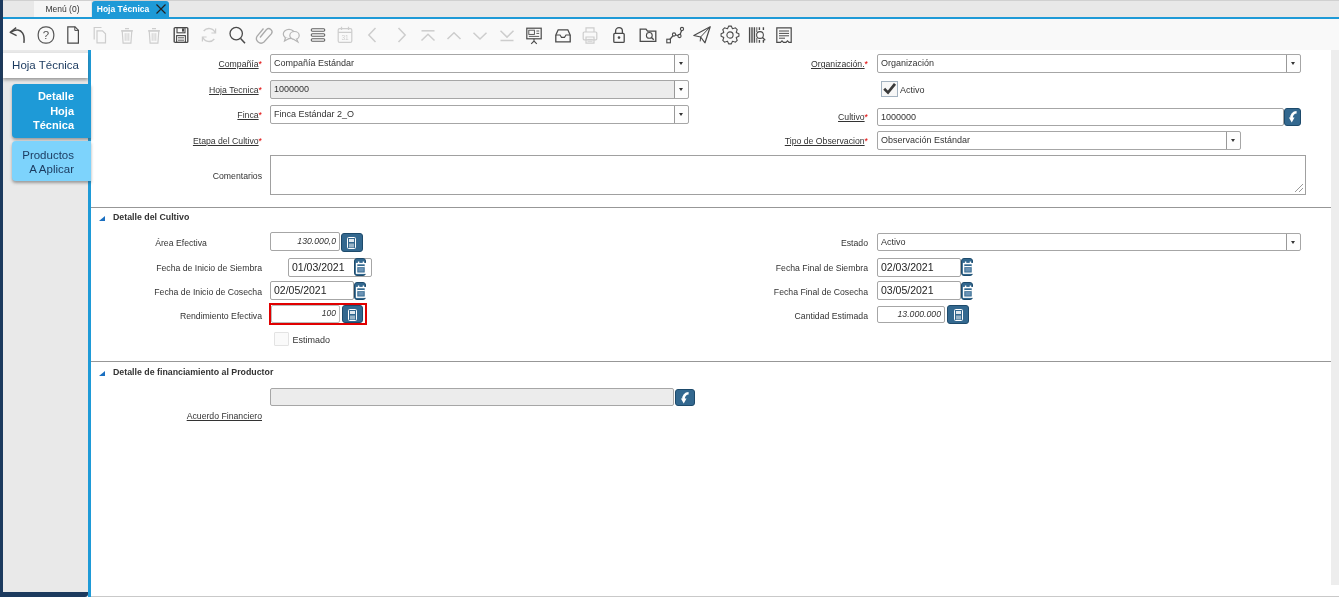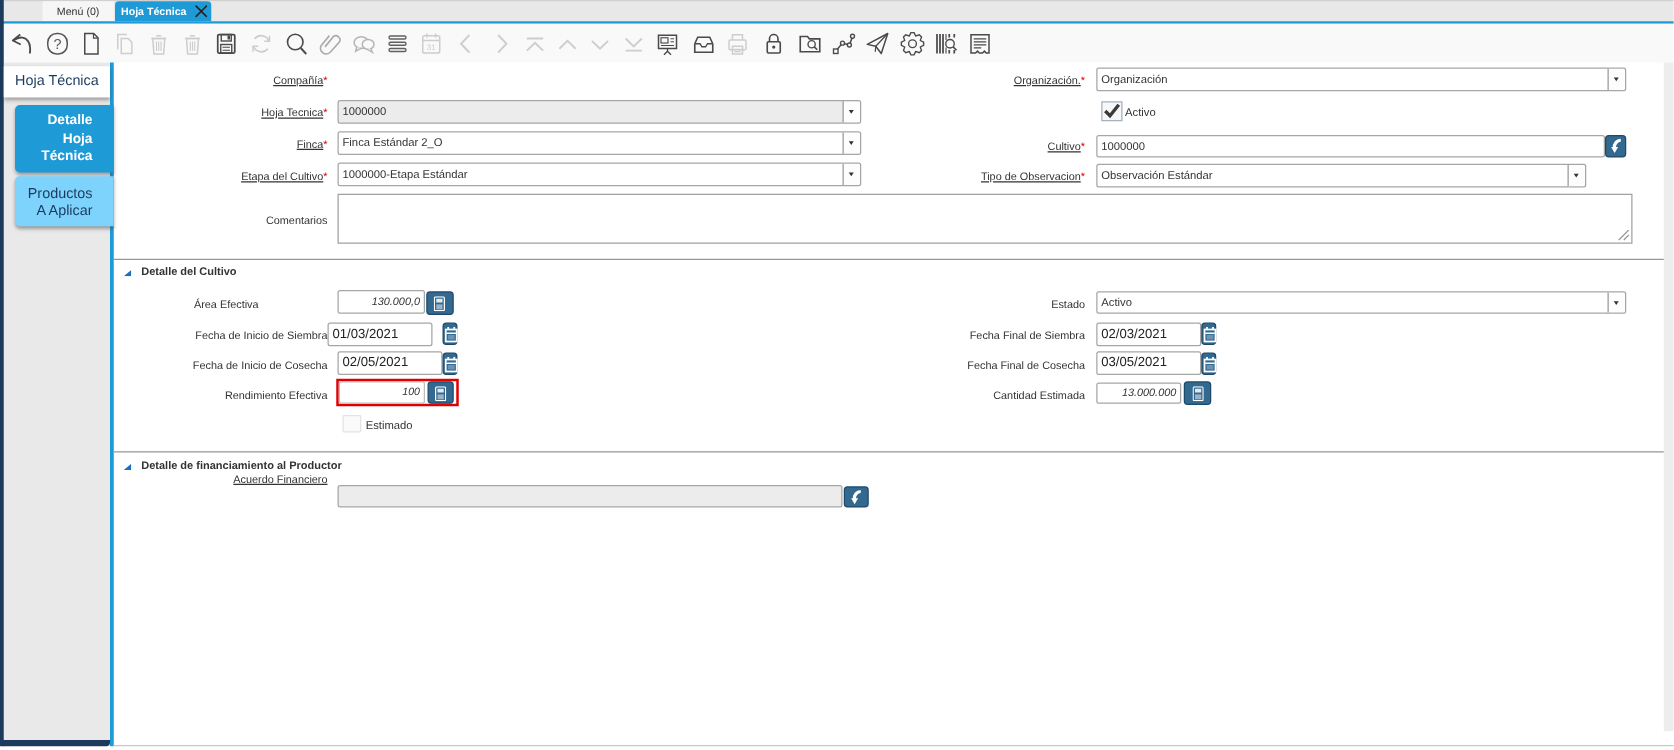--- a/index.html
+++ b/index.html
@@ -189,20 +189,23 @@
   <div class="abs" id="navybottom"></div>
   <div class="abs" id="vblue"></div>
   <div class="abs" id="gutter"></div>
   <div class="abs" id="bottomline"></div>
 
   <div class="abs" style="left:3px; top:53px; width:85px; height:25px; background:#fff; color:#1b3a5f; font-size:11.5px; line-height:25px; text-align:right; padding-right:9px; box-shadow:0 2px 3px rgba(60,60,60,.45);">Hoja Técnica</div>
   <div class="abs stab" style="top:84px; height:54px; background:#1e9ad7; color:#fff; font-weight:bold; font-size:11px; line-height:14.5px; padding:5px 17px 0 0; text-align:right;">Detalle<br>Hoja<br>Técnica</div>
   <div class="abs stab" style="top:141px; height:40px; font-size:11.5px; line-height:14.3px; padding:7px 17px 0 0; text-align:right;">Productos<br>A Aplicar</div>
 
   <div class="abs lbl" style="left:100px; top:59px; width:162px;"><u>Compañía</u><span class="ast">*</span></div>
+  <div class="abs inp" style="left:270px; top:54px; width:419px; height:19px;">Compañía Estándar<span class="dd" style="height:19px;">
+        <i></i>
+      </span></div>
   <div class="abs lbl" style="left:706px; top:59px; width:162px;"><u>Organización.</u><span class="ast">*</span></div>
   <div class="abs inp" style="left:877px; top:54px; width:424px; height:19px;">Organización<span class="dd" style="height:19px;">
         <i></i>
       </span></div>
 
   <div class="abs lbl" style="left:100px; top:85px; width:162px;"><u>Hoja Tecnica</u><span class="ast">*</span></div>
   <div class="abs inp ro" style="left:270px; top:80px; width:419px; height:19px;">1000000<span class="dd" style="height:19px;">
         <i></i>
       </span></div>
   <div class="abs" style="left:881px; top:81px; width:17px; height:16px; background:#f7f7f7; border:1.5px solid #a3b2c0;"></div>
@@ -218,25 +221,22 @@
   <div class="abs lbl" style="left:706px; top:112px; width:162px;"><u>Cultivo</u><span class="ast">*</span></div>
   <div class="abs inp" style="left:877px; top:107.5px; width:407px; height:18px;">1000000</div>
   <div class="abs bbtn" style="left:1284px; top:107.5px; width:17px; height:18px;">
     <svg style="display:block;margin:1px auto 0;" width="14" height="15" viewBox="0 0 14 15">
         <path d="M10.6 2.2 A5.2 5.2 0 0 0 5.6 8.2" stroke="#fff" stroke-width="2.6" fill="none"></path>
         <path d="M2.9 7.6 L8.5 7.6 L5.7 12.4 Z" fill="#fff"></path>
       </svg>
   </div>
 
   <div class="abs lbl" style="left:100px; top:136px; width:162px;"><u>Etapa del Cultivo</u><span class="ast">*</span></div>
-  <div class="abs inp" style="left:270px; top:130px; width:419px; height:19px;">1000000-Etapa Estándar<span class="dd" style="height:19px;">
-        <i></i>
-      </span></div>
   <div class="abs lbl" style="left:706px; top:136px; width:162px;"><u>Tipo de Observacion</u><span class="ast">*</span></div>
-  <div class="abs inp" style="left:877px; top:131px; width:392px; height:19px;">Observación Estándar<span class="dd" style="height:19px;">
+  <div class="abs inp" style="left:877px; top:131px; width:364px; height:19px;">Observación Estándar<span class="dd" style="height:19px;">
         <i></i>
       </span></div>
 
   <div class="abs lbl" style="left:100px; top:171px; width:162px;">Comentarios</div>
   <div class="abs" style="left:270px; top:155px; width:1036px; height:40px; background:#fff; border:1px solid #a0a0a0;"></div>
   <svg class="ic" style="left:1294px; top:184px;" width="10" height="9" viewBox="0 0 10 9">
       <path d="M1 8 L9 0 M5 8 L9 4" stroke="#999" stroke-width="1" fill="none"></path>
     </svg>
 
   <div class="abs hr" style="left:91px; top:207px; width:1240px;"></div>
@@ -253,21 +253,21 @@
         <rect x="2" y="2" width="5" height="3" fill="#fff" opacity=".85"></rect>
         <rect x="2" y="6.5" width="5" height="4" fill="#fff" opacity=".5"></rect>
       </svg>
   </div>
   <div class="abs lbl" style="left:706px; top:238px; width:162px;">Estado</div>
   <div class="abs inp" style="left:877px; top:233px; width:424px; height:18px;">Activo<span class="dd" style="height:18px;">
         <i></i>
       </span></div>
 
   <div class="abs lbl" style="left:100px; top:263px; width:162px;">Fecha de Inicio de Siembra</div>
-  <div class="abs inp date" style="left:262px; top:257.5px; width:84px; height:19px;">01/03/2021</div>
+  <div class="abs inp date" style="left:288px; top:257.5px; width:84px; height:19px;">01/03/2021</div>
   <div class="abs bbtn cal" style="left:354px; top:258px; width:12px; height:18px;">
       <svg style="display:block" width="12" height="18" viewBox="0 0 12 18">
         <rect x="1.6" y="4.6" width="8.8" height="9.6" fill="none" stroke="#fff" stroke-width="1.4"></rect>
         <path d="M2.2 7.6 H9.8" stroke="#fff" stroke-width="1.2"></path>
         <path d="M3.6 2.6 V4.6 M8.4 2.6 V4.6" stroke="#fff" stroke-width="1.4"></path>
         <rect x="3.3" y="9" width="5.4" height="3.6" fill="#6b93b5"></rect>
       </svg>
     </div>
   <div class="abs lbl" style="left:706px; top:263px; width:162px;">Fecha Final de Siembra</div>
   <div class="abs inp date" style="left:877px; top:257.5px; width:84px; height:19px;">02/03/2021</div>
@@ -322,21 +322,21 @@
   </div>
 
   <div class="abs" style="left:273.5px; top:331.5px; width:15.5px; height:14.5px; background:#fafafa; border:1px solid #e3e3e3; border-radius:1px;"></div>
   <div class="abs" style="left:292.5px; top:335px; font-size:9px; color:#333;">Estimado</div>
 
   <div class="abs hr" style="left:91px; top:361px; width:1240px;"></div>
   <svg class="ic" style="left:99px; top:371px;" width="6" height="5" viewBox="0 0 6 5">
       <path d="M6 0 L6 5 L0 5 Z" fill="#1a6fc0"></path>
     </svg>
   <div class="abs sech" style="left:113px; top:367px;">Detalle de financiamiento al Productor</div>
-  <div class="abs lbl" style="left:100px; top:378px; width:162px;text-align:right;"><u>Acuerdo Financiero</u></div>
+  <div class="abs lbl" style="left:100px; top:411px; width:162px;text-align:right;"><u>Acuerdo Financiero</u></div>
   <div class="abs inp ro" style="left:270px; top:388px; width:404px; height:18px;"></div>
   <div class="abs bbtn" style="left:675px; top:389px; width:20px; height:17px;">
     <svg style="display:block;margin:1px auto 0;" width="14" height="15" viewBox="0 0 14 15">
         <path d="M10.6 2.2 A5.2 5.2 0 0 0 5.6 8.2" stroke="#fff" stroke-width="2.6" fill="none"></path>
         <path d="M2.9 7.6 L8.5 7.6 L5.7 12.4 Z" fill="#fff"></path>
       </svg>
   </div>
 </div>
 
 </body></html>

